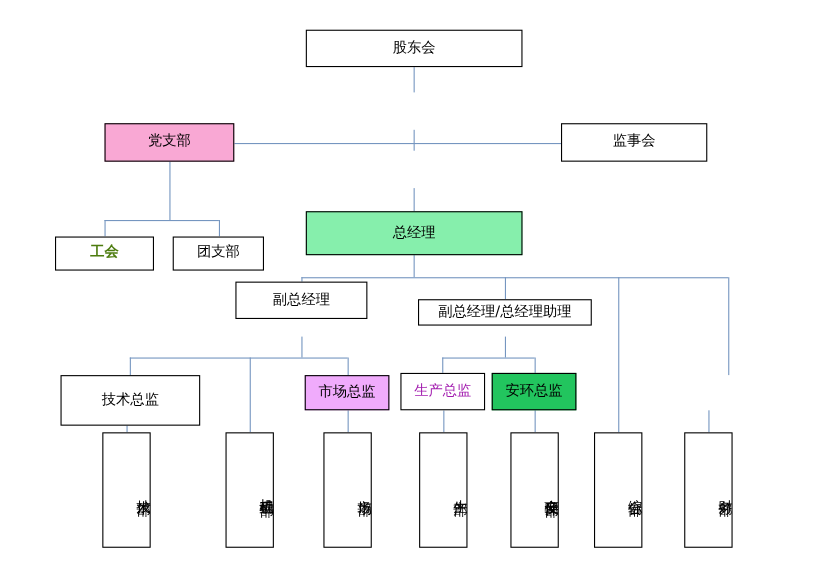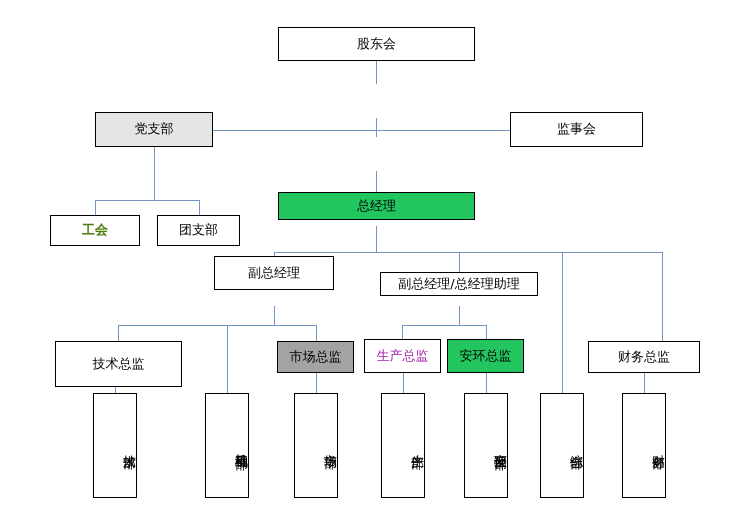--- a/index.html
+++ b/index.html
@@ -73,32 +73,31 @@
     <div class="conn v" style="left: 459px; top: 306px; height: 19px; background: rgb(117, 150, 192);"></div>
     <div class="conn h" style="left: 402px; top: 325px; width: 84px; background: rgb(117, 150, 192);"></div>
     <div class="conn v" style="left: 402px; top: 325px; height: 14px; background: rgb(117, 150, 192);"></div>
     <div class="conn v" style="left: 486px; top: 325px; height: 14px; background: rgb(117, 150, 192);"></div>
     <div class="conn v" style="left: 115px; top: 373px; height: 20px; background: rgb(117, 150, 192);"></div>
     <div class="conn v" style="left: 316px; top: 373px; height: 20px; background: rgb(117, 150, 192);"></div>
     <div class="conn v" style="left: 403px; top: 373px; height: 20px; background: rgb(117, 150, 192);"></div>
     <div class="conn v" style="left: 486px; top: 373px; height: 20px; background: rgb(117, 150, 192);"></div>
     <div class="conn v" style="left: 644px; top: 373px; height: 20px; background: rgb(117, 150, 192);"></div>
     <div class="node" style="left: 278px; top: 27px; width: 197px; height: 34px; border-color: rgb(0, 0, 0); background: rgb(255, 255, 255); color: rgb(0, 0, 0);">股东会</div>
-    <div class="node" style="left: 95px; top: 112px; width: 118px; height: 35px; border-color: rgb(0, 0, 0); background: #e5e5e5; color: rgb(0, 0, 0);">党支部</div>
+    <div class="node" style="left: 95px; top: 112px; width: 118px; height: 35px; border-color: rgb(0, 0, 0); background: #f9a8d4; color: rgb(0, 0, 0);">党支部</div>
     <div class="node" style="left: 510px; top: 112px; width: 133px; height: 35px; border-color: rgb(0, 0, 0); background: rgb(255, 255, 255); color: rgb(0, 0, 0);">监事会</div>
     <div class="node" style="left: 50px; top: 215px; width: 90px; height: 31px; border-color: rgb(0, 0, 0); background: rgb(255, 255, 255); color: #4d7c0f; font-weight: bold;">工会</div>
     <div class="node" style="left: 157px; top: 215px; width: 83px; height: 31px; border-color: rgb(0, 0, 0); background: rgb(255, 255, 255); color: rgb(0, 0, 0);">团支部</div>
-    <div class="node" style="left: 278px; top: 192px; width: 197px; height: 28px; border-color: rgb(0, 0, 0); background: #22c55e; color: rgb(0, 0, 0);">总经理</div>
+    <div class="node" style="left: 278px; top: 192px; width: 197px; height: 40px; border-color: rgb(0, 0, 0); background: #86efac; color: rgb(0, 0, 0);">总经理</div>
     <div class="node" style="left: 214px; top: 256px; width: 120px; height: 34px; border-color: rgb(0, 0, 0); background: rgb(255, 255, 255); color: rgb(0, 0, 0);">副总经理</div>
     <div class="node" style="left: 380px; top: 272px; width: 158px; height: 24px; border-color: rgb(0, 0, 0); background: rgb(255, 255, 255); color: rgb(0, 0, 0);">副总经理/总经理助理</div>
     <div class="node" style="left: 55px; top: 341px; width: 127px; height: 46px; border-color: rgb(0, 0, 0); background: rgb(255, 255, 255); color: rgb(0, 0, 0);">技术总监</div>
-    <div class="node" style="left: 277px; top: 341px; width: 77px; height: 32px; border-color: rgb(0, 0, 0); background: #a3a3a3; color: rgb(0, 0, 0);">市场总监</div>
+    <div class="node" style="left: 277px; top: 341px; width: 77px; height: 32px; border-color: rgb(0, 0, 0); background: #f0abfc; color: rgb(0, 0, 0);">市场总监</div>
     <div class="node" style="left: 364px; top: 339px; width: 77px; height: 34px; border-color: rgb(0, 0, 0); background: rgb(255, 255, 255); color: #a21caf;">生产总监</div>
     <div class="node" style="left: 447px; top: 339px; width: 77px; height: 34px; border-color: rgb(0, 0, 0); background: #22c55e; color: rgb(0, 0, 0);">安环总监</div>
-    <div class="node" style="left: 588px; top: 341px; width: 112px; height: 32px; border-color: rgb(0, 0, 0); background: rgb(255, 255, 255); color: rgb(0, 0, 0);">财务总监</div>
     <div class="node vertical" style="left: 93px; top: 393px; width: 44px; height: 105px; border-color: rgb(0, 0, 0); background: rgb(255, 255, 255); color: rgb(0, 0, 0);">技术部</div>
     <div class="node vertical" style="left: 205px; top: 393px; width: 44px; height: 105px; border-color: rgb(0, 0, 0); background: rgb(255, 255, 255); color: rgb(0, 0, 0);">机动工程部</div>
     <div class="node vertical" style="left: 294px; top: 393px; width: 44px; height: 105px; border-color: rgb(0, 0, 0); background: rgb(255, 255, 255); color: rgb(0, 0, 0);">市场部</div>
     <div class="node vertical" style="left: 381px; top: 393px; width: 44px; height: 105px; border-color: rgb(0, 0, 0); background: rgb(255, 255, 255); color: rgb(0, 0, 0);">生产部</div>
     <div class="node vertical" style="left: 464px; top: 393px; width: 44px; height: 105px; border-color: rgb(0, 0, 0); background: rgb(255, 255, 255); color: rgb(0, 0, 0);">安全环保部</div>
     <div class="node vertical" style="left: 540px; top: 393px; width: 44px; height: 105px; border-color: rgb(0, 0, 0); background: rgb(255, 255, 255); color: rgb(0, 0, 0);">综合部</div>
     <div class="node vertical" style="left: 622px; top: 393px; width: 44px; height: 105px; border-color: rgb(0, 0, 0); background: rgb(255, 255, 255); color: rgb(0, 0, 0);">财务部</div>
   </div>
 
 </body></html>

